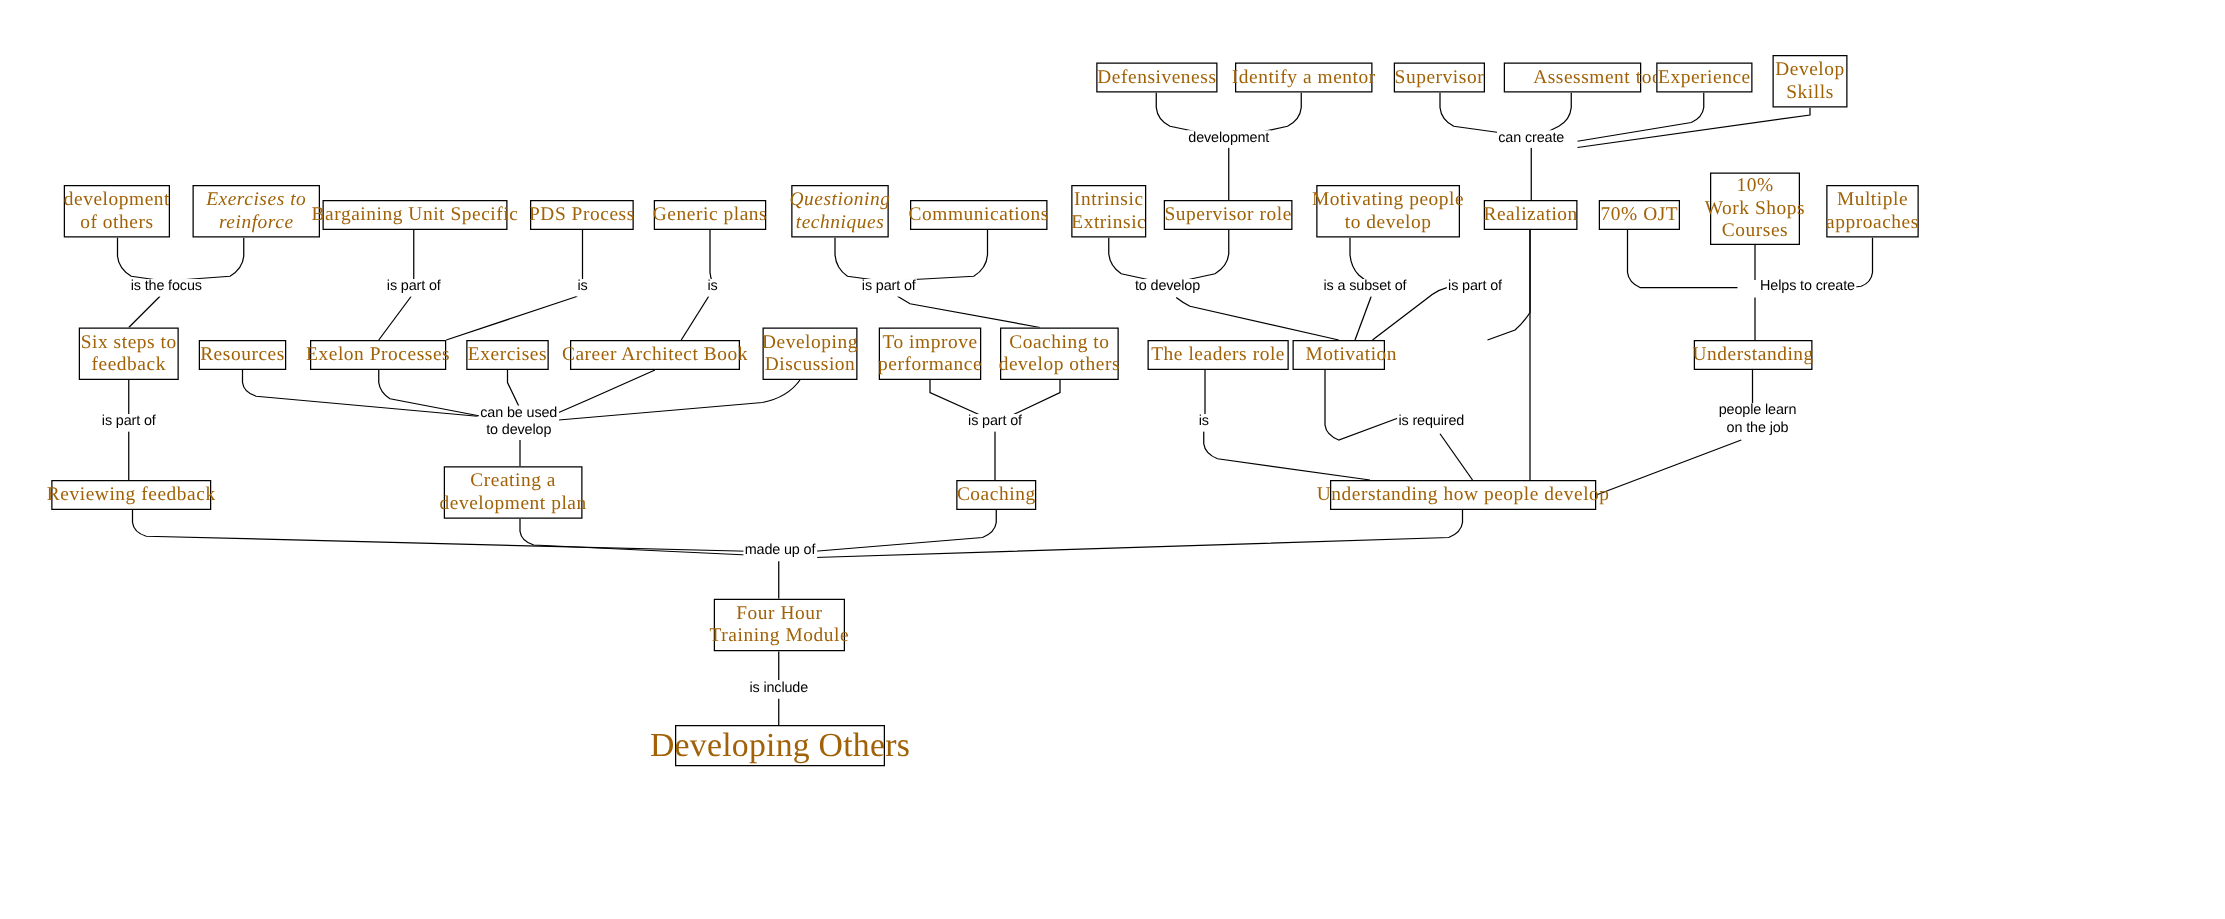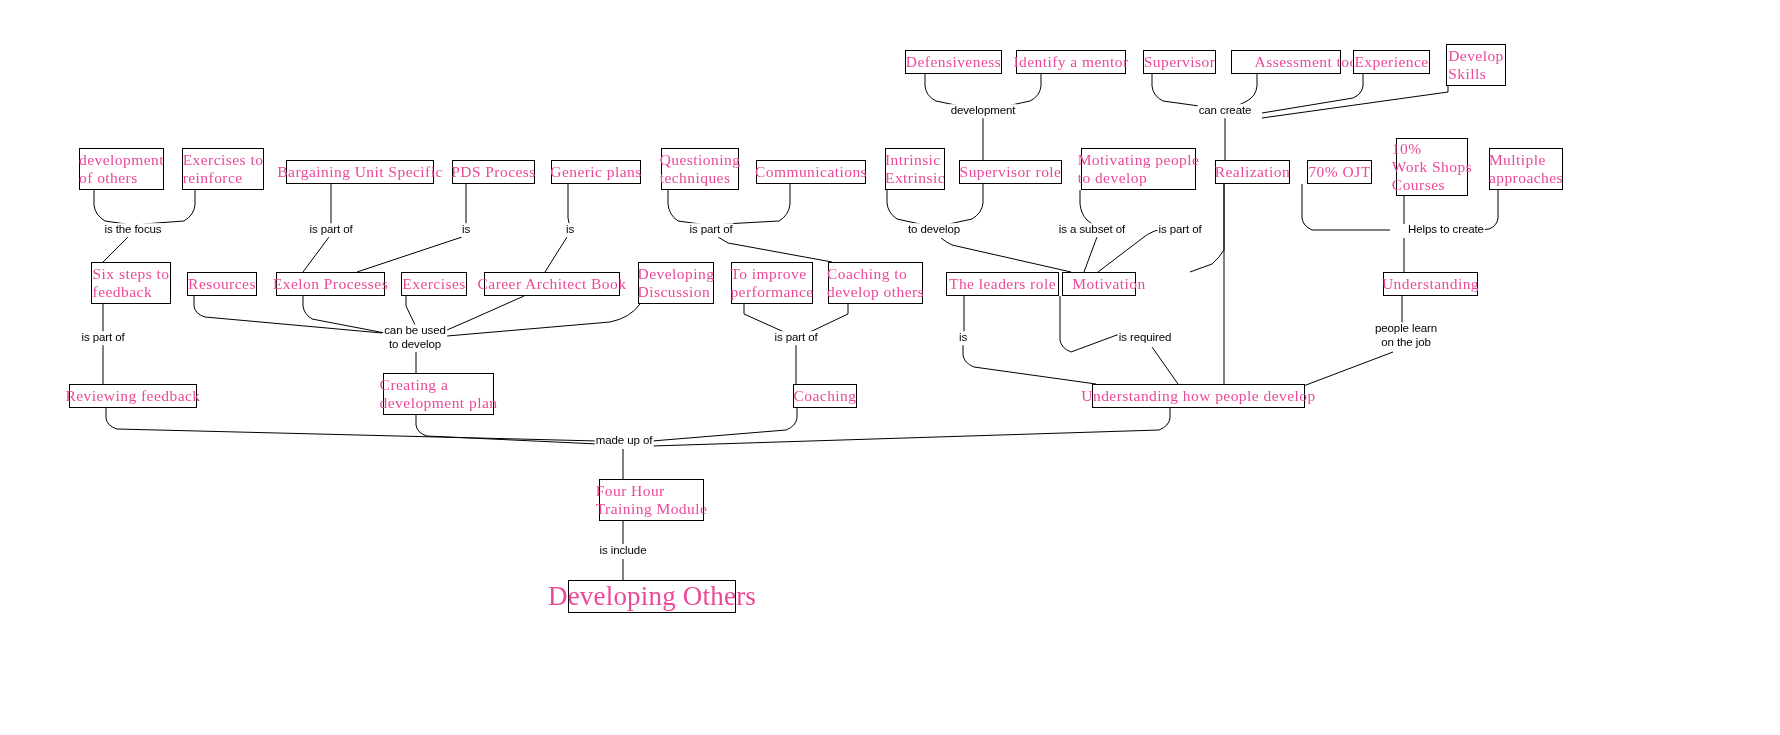--- a/index.html
+++ b/index.html
@@ -24,29 +24,29 @@
     pointer-events: none;
   }
   .node {
     position: absolute;
     box-sizing: border-box;
     border: 1px solid #000000;
     background: #ffffff;
     font-family: "Liberation Serif", serif;
     font-size: 15.5px;
     line-height: 1.18;
-    color: #ec4899;
+    color: #a16207;
+    text-align: center;
     display: flex;
     flex-direction: column;
     align-items: center;
     justify-content: center;
     letter-spacing: 0.45px;
     white-space: pre;
     z-index: 3;
-    margin-left: 28px;
   }
   .node.root {
     font-size: 27px;
     letter-spacing: 0.2px;
   }
   .linklabel {
     position: absolute;
     font-family: "Liberation Sans", sans-serif;
     font-size: 11.5px;
     line-height: 1.18;
@@ -117,26 +117,26 @@
       <path d="M 106,408 L 106,418 Q 107,426 117,429 L 598,441" fill="none" stroke="#000000" stroke-width="1"></path>
       <path d="M 416,415 L 416,425 Q 417,433 427,436 L 598,444" fill="none" stroke="#000000" stroke-width="1"></path>
       <path d="M 797,408 L 797,418 Q 796,426 786,430 L 652,441" fill="none" stroke="#000000" stroke-width="1"></path>
       <path d="M 1170,408 L 1170,418 Q 1169,426 1159,430 L 652,446" fill="none" stroke="#000000" stroke-width="1"></path>
       <path d="M 623,449 L 623,479" fill="none" stroke="#000000" stroke-width="1"></path>
       <path d="M 623,521 L 623,544" fill="none" stroke="#000000" stroke-width="1"></path>
       <path d="M 623,559 L 623,580" fill="none" stroke="#000000" stroke-width="1"></path>
     </svg>
 <div class="node" style="left: 51px; top: 148px; width: 85px; height: 42px;">development
 of others</div>
-    <div class="node" style="left: 154px; top: 148px; width: 82px; height: 42px;">Exercises to
+    <div class="node" style="left: 154px; top: 148px; width: 102px; height: 42px; font-style: italic;">Exercises to
 reinforce</div>
     <div class="node" style="left: 258px; top: 160px; width: 148px; height: 24px;">Bargaining Unit Specific</div>
     <div class="node" style="left: 424px; top: 160px; width: 83px; height: 24px;">PDS Process</div>
     <div class="node" style="left: 523px; top: 160px; width: 90px; height: 24px;">Generic plans</div>
-    <div class="node" style="left: 633px; top: 148px; width: 78px; height: 42px;">Questioning
+    <div class="node" style="left: 633px; top: 148px; width: 78px; height: 42px; font-style: italic;">Questioning
 techniques</div>
     <div class="node" style="left: 728px; top: 160px; width: 110px; height: 24px;">Communications</div>
     <div class="node" style="left: 857px; top: 148px; width: 60px; height: 42px;">Intrinsic
 Extrinsic</div>
     <div class="node" style="left: 931px; top: 160px; width: 103px; height: 24px;">Supervisor role</div>
     <div class="node" style="left: 1053px; top: 148px; width: 115px; height: 42px;">Motivating people
 to develop</div>
     <div class="node" style="left: 1187px; top: 160px; width: 75px; height: 24px;">Realization</div>
     <div class="node" style="left: 1279px; top: 160px; width: 65px; height: 24px;">70% OJT</div>
     <div class="node" style="left: 1368px; top: 138px; width: 72px; height: 58px;">10%

